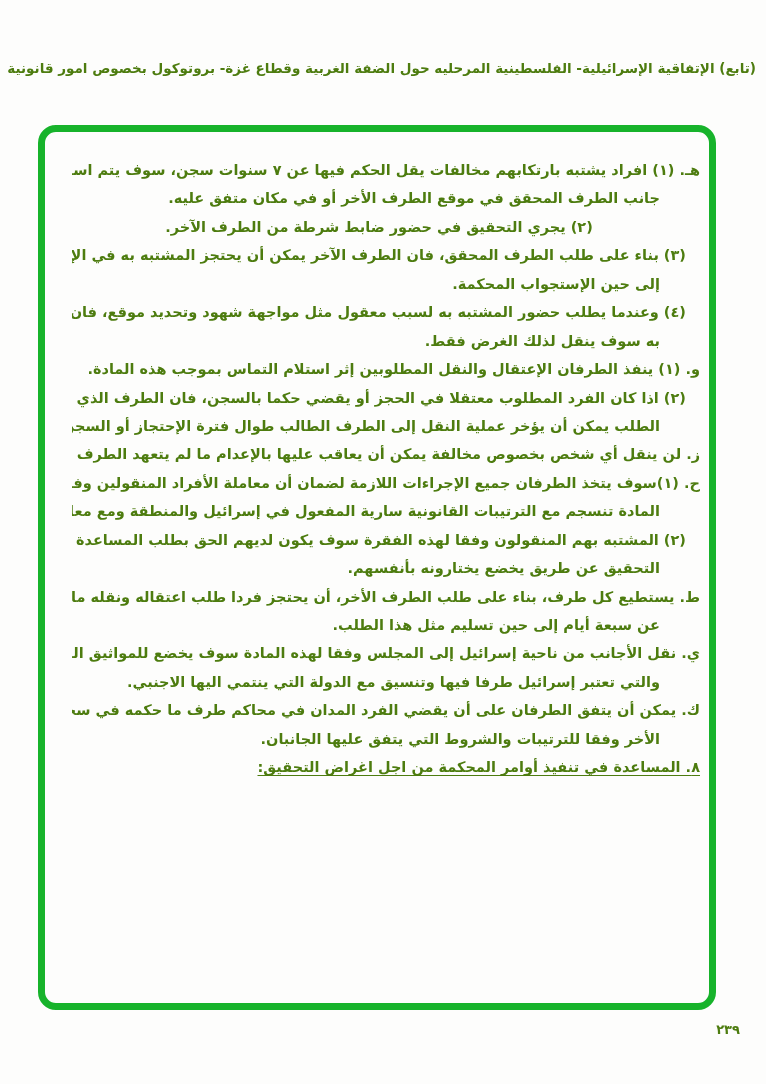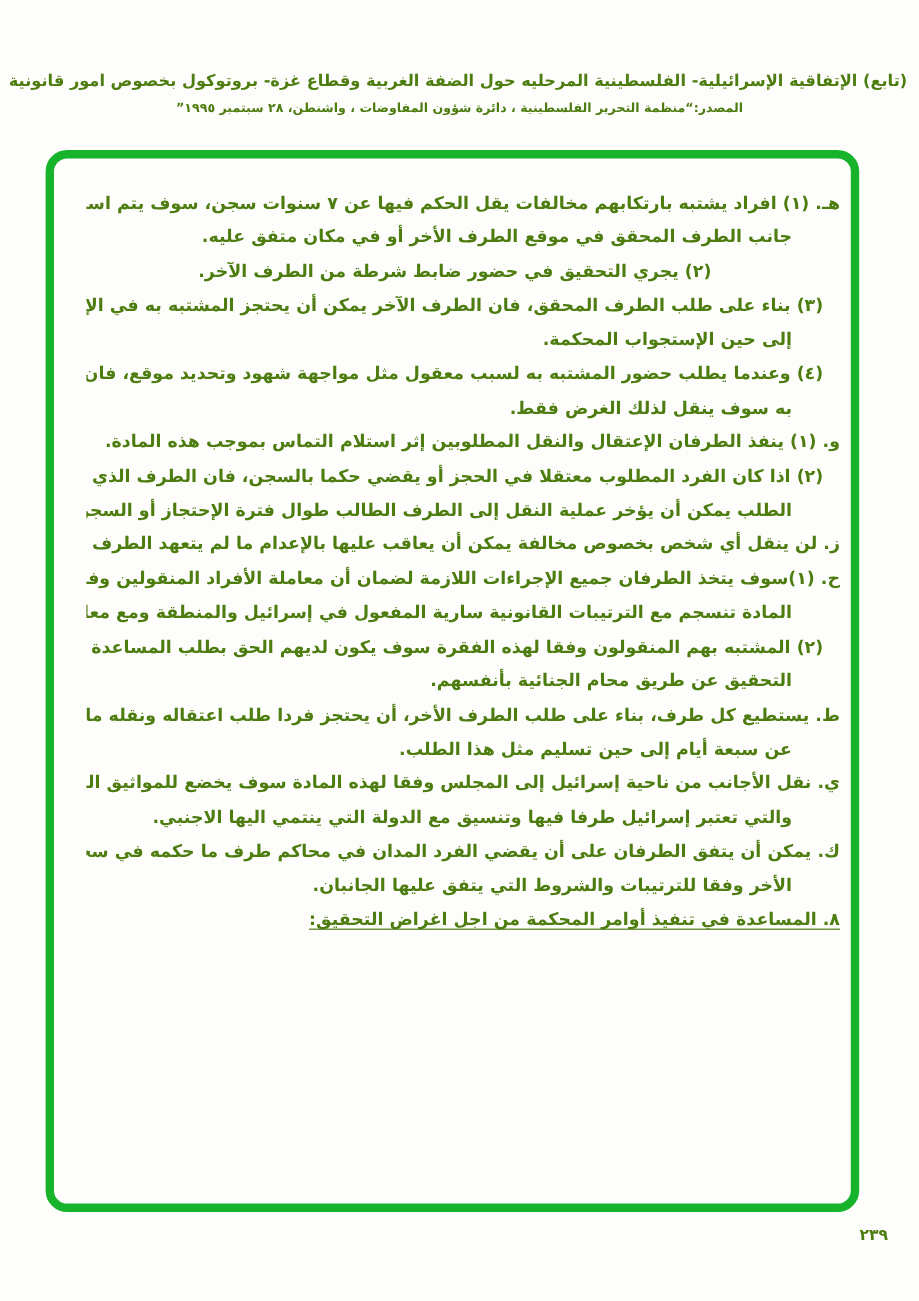--- a/index.html
+++ b/index.html
@@ -77,40 +77,39 @@
     direction: rtl;
   }
 </style>
 </head>
 <body>
 
 <div class="page">
 
   <div class="header">
     <div class="doc-title">(تابع) الإتفاقية الإسرائيلية- الفلسطينية المرحليه حول الضفة الغربية وقطاع غزة- بروتوكول بخصوص امور قانونية</div>
-    <div class="doc-source">المصدر:“منظمة التحرير الفلسطينية ، دائرة شؤون المفاوضات ، واشنطن، ٢٨ سبتمبر ١٩٩٥”</div>
   </div>
 
   <div class="frame">
     <div class="body-text">
         <div class="line justify">هـ. (١) افراد يشتبه بارتكابهم مخالفات يقل الحكم فيها عن ٧ سنوات سجن، سوف يتم استجوابهم من</div>
         <div class="line i2">جانب الطرف المحقق في موقع الطرف الأخر أو في مكان متفق عليه.</div>
         <div class="line i1">(٢) يجري التحقيق في حضور ضابط شرطة من الطرف الآخر.</div>
         <div class="line i1 justify">(٣) بناء على طلب الطرف المحقق، فان الطرف الآخر يمكن أن يحتجز المشتبه به في الإعتقال</div>
         <div class="line i2">إلى حين الإستجواب المحكمة.</div>
         <div class="line i1 justify">(٤) وعندما يطلب حضور المشتبه به لسبب معقول مثل مواجهة شهود وتحديد موقع، فان المشتبه</div>
         <div class="line i2">به سوف ينقل لذلك الغرض فقط.</div>
         <div class="line">و. (١) ينفذ الطرفان الإعتقال والنقل المطلوبين إثر استلام التماس بموجب هذه المادة.</div>
         <div class="line i1 justify">(٢) اذا كان الفرد المطلوب معتقلا في الحجز أو يقضي حكما بالسجن، فان الطرف الذي يتسلم</div>
         <div class="line i2">الطلب يمكن أن يؤخر عملية النقل إلى الطرف الطالب طوال فترة الإحتجاز أو السجن.</div>
         <div class="line justify">ز. لن ينقل أي شخص بخصوص مخالفة يمكن أن يعاقب عليها بالإعدام ما لم يتعهد الطرف الطالب</div>
         <div class="line justify">ح. (١)سوف يتخذ الطرفان جميع الإجراءات اللازمة لضمان أن معاملة الأفراد المنقولين وفقا لهذه</div>
         <div class="line i2 justify">المادة تنسجم مع الترتيبات القانونية سارية المفعول في إسرائيل والمنطقة ومع معايير حقوق</div>
         <div class="line i1 justify">(٢) المشتبه بهم المنقولون وفقا لهذه الفقرة سوف يكون لديهم الحق بطلب المساعدة خلال فترة</div>
-        <div class="line i2">التحقيق عن طريق محام الجنائية بأنفسهم.</div>
+        <div class="line i2">التحقيق عن طريق يخضع يختارونه بأنفسهم.</div>
         <div class="line justify">ط. يستطيع كل طرف، بناء على طلب الطرف الأخر، أن يحتجز فردا طلب اعتقاله ونقله ما لا يزيد</div>
         <div class="line i2">عن سبعة أيام إلى حين تسليم مثل هذا الطلب.</div>
         <div class="line justify">ي. نقل الأجانب من ناحية إسرائيل إلى المجلس وفقا لهذه المادة سوف يخضع للمواثيق المعمول بها</div>
         <div class="line i2">والتي تعتبر إسرائيل طرفا فيها وتنسيق مع الدولة التي ينتمي اليها الاجنبي.</div>
         <div class="line justify">ك. يمكن أن يتفق الطرفان على أن يقضي الفرد المدان في محاكم طرف ما حكمه في سجن الطرف</div>
         <div class="line i2">الأخر وفقا للترتيبات والشروط التي يتفق عليها الجانبان.</div>
         <div class="line underline">٨. المساعدة في تنفيذ أوامر المحكمة من اجل اغراض التحقيق:</div>
       </div>
   </div>
 

